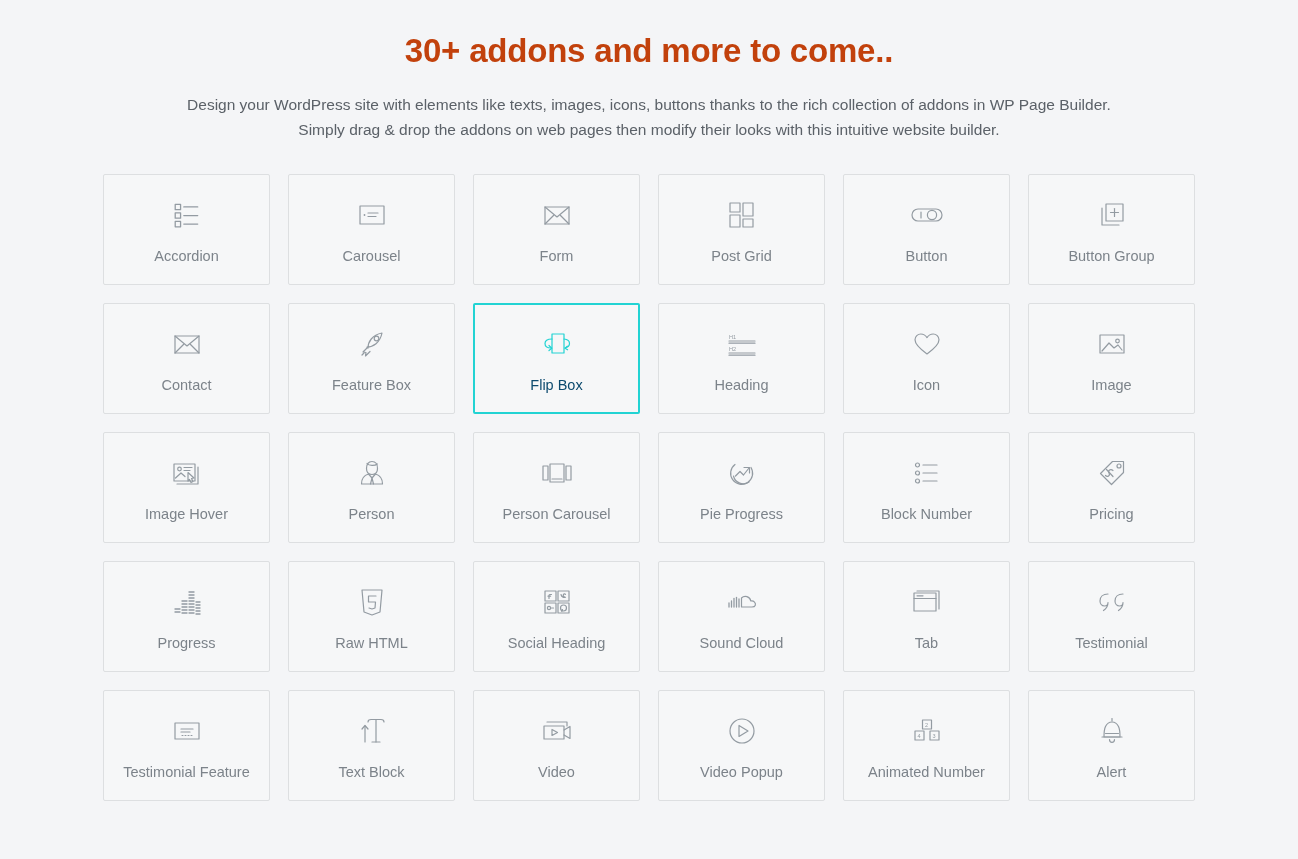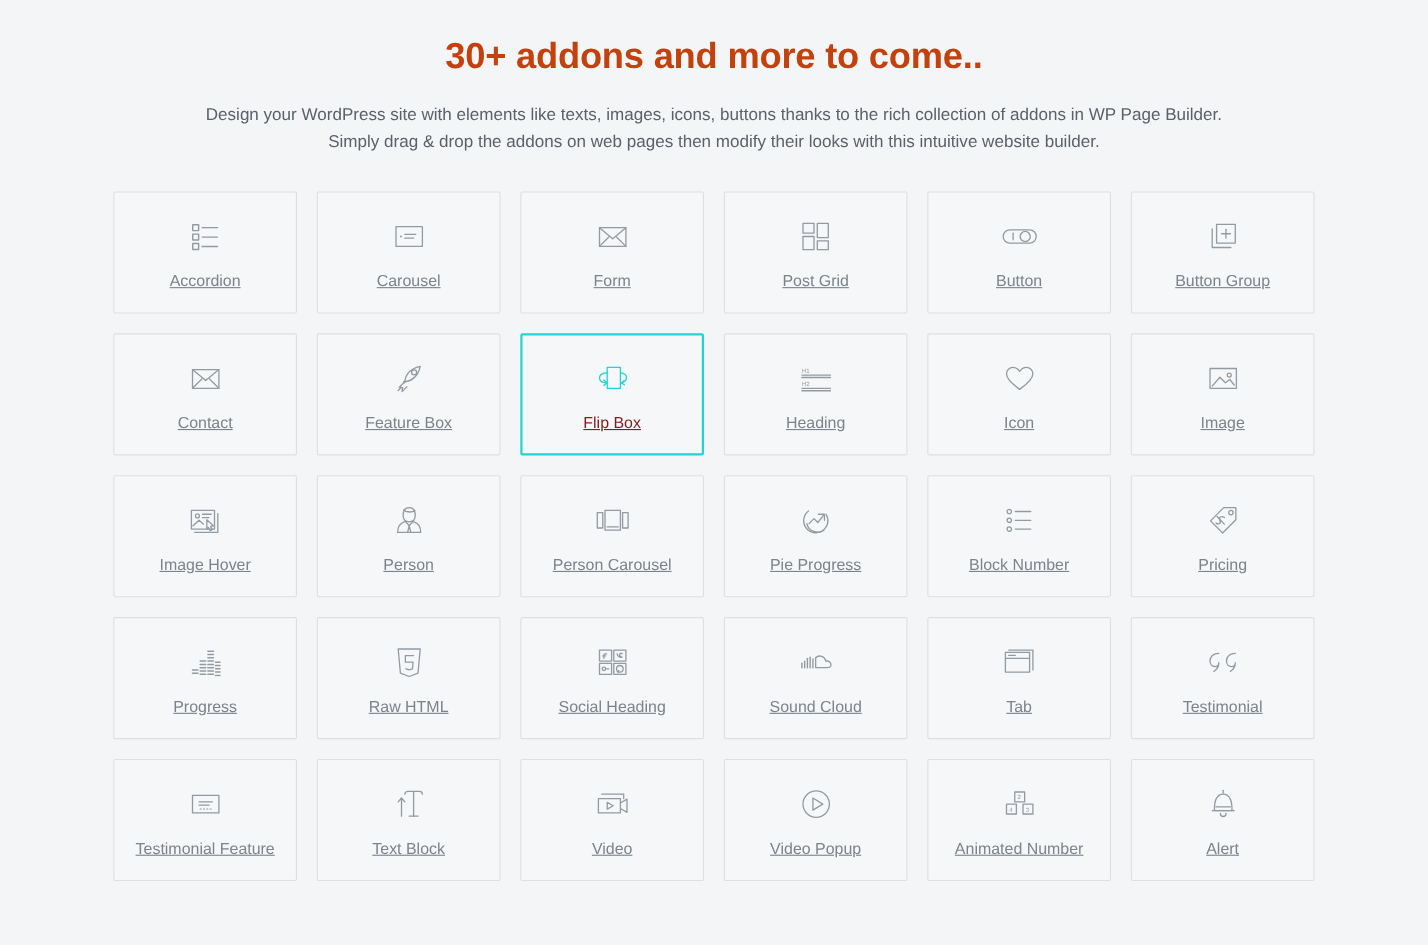--- a/index.html
+++ b/index.html
@@ -80,29 +80,28 @@
     stroke-linecap: round;
     stroke-linejoin: round;
   }
 
   .card .card-label {
     margin-top: 12px;
     font-size: 14.5px;
     color: #7c838a;
     line-height: 18px;
     white-space: nowrap;
-    text-decoration: underline;
   }
 
   .card.active {
     border: 2px solid #22d3d3;
     background: #f6f7f8;
   }
   .card.active .icon-wrap svg { stroke: #22d3d3; }
-  .card.active .card-label { color: #7f1d1d; }
+  .card.active .card-label { color: #0c4a6e; }
 
   
   .svg-text {
     font-family: "Liberation Sans", sans-serif;
     font-size: 5.5px;
     fill: #939ba2;
     stroke: none;
   }
 </style>
 </head>

